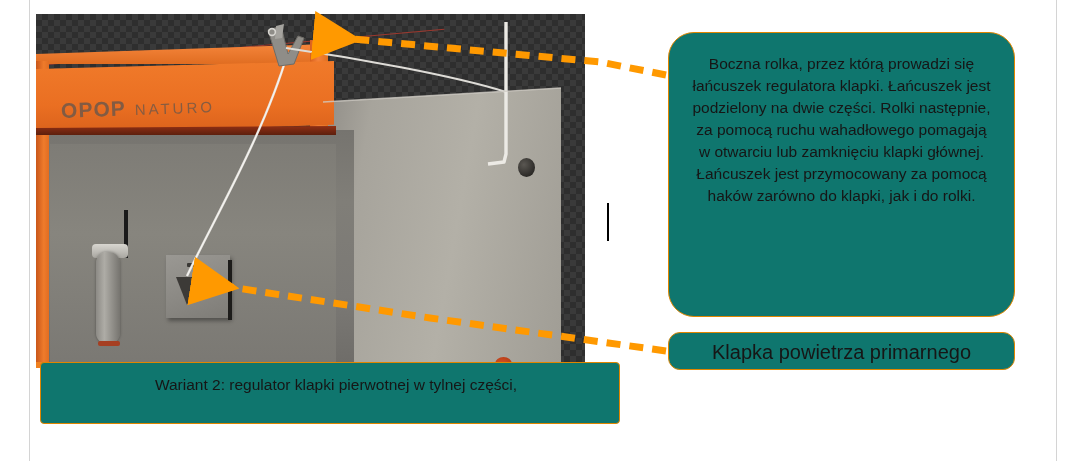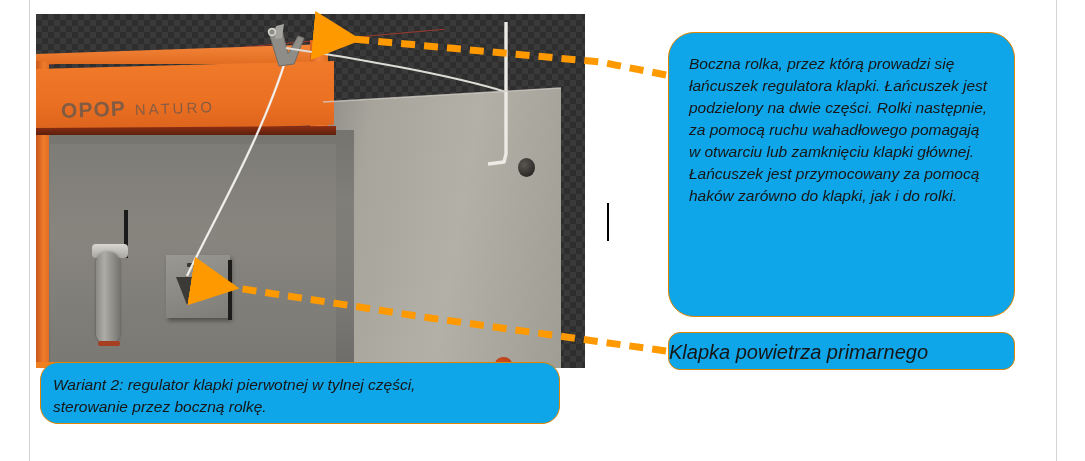--- a/index.html
+++ b/index.html
@@ -272,27 +272,26 @@
     top: 343px;
     width: 17px;
     height: 14px;
     border-radius: 50% 50% 0 0;
     background: radial-gradient(circle at 40% 70%, #e2582a 0%, #b63d17 80%);
   }
 
   
   .callout {
     position: absolute;
-    background: #0ea5e9;
+    background: #0f766e;
     border: 1.5px solid #E08600;
     border-radius: 18px;
     color: #161616;
-    text-align: left;
+    text-align: center;
     box-sizing: border-box;
-    font-style: italic;
   }
   .callout-main {
     left: 668px;
     top: 32px;
     width: 347px;
     height: 285px;
     border-radius: 26px;
     padding: 20px 20px 0 20px;
     font-size: 15.5px;
     line-height: 1.42;
@@ -302,23 +301,23 @@
     top: 332px;
     width: 347px;
     height: 38px;
     border-radius: 12px;
     font-size: 20px;
     line-height: 38px;
   }
   .callout-caption {
     left: 40px;
     top: 362px;
-    width: 520px;
+    width: 580px;
     height: 62px;
-    border-radius: 18px;
+    border-radius: 4px;
     font-size: 15.5px;
     line-height: 1.45;
     padding-top: 11px;
     padding-left: 12px;
   }
 
   
   .arrows {
     position: absolute;
     left: 0; top: 0;
@@ -407,18 +406,17 @@
 
     <path d="M666,351 L430,318 L198,282" stroke="#FF9900" stroke-width="7" fill="none" stroke-dasharray="14 9" stroke-linecap="butt" marker-end="url(#arrowhead-left)"></path>
   </svg>
 
   <div class="callout callout-main">Boczna rolka, przez którą prowadzi się łańcuszek regulatora klapki. Łańcuszek jest podzielony na dwie części.  Rolki następnie, za pomocą ruchu wahadłowego pomagają w otwarciu lub zamknięciu klapki głównej. Łańcuszek jest przymocowany za pomocą haków zarówno do klapki, jak i do rolki.</div>
 
   <div class="callout callout-flap">Klapka powietrza primarnego</div>
 
   <div class="callout callout-caption">
     <div>Wariant 2: regulator klapki pierwotnej w tylnej części,</div>
-    <div>sterowanie przez boczną rolkę.</div>
   </div>
 
   <div class="text-caret"></div>
 
 </div>
 
 </body></html>

